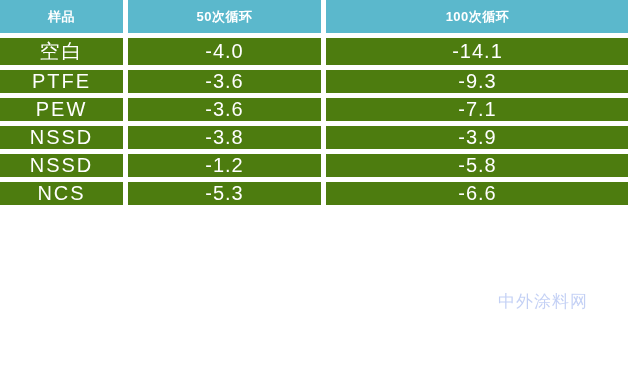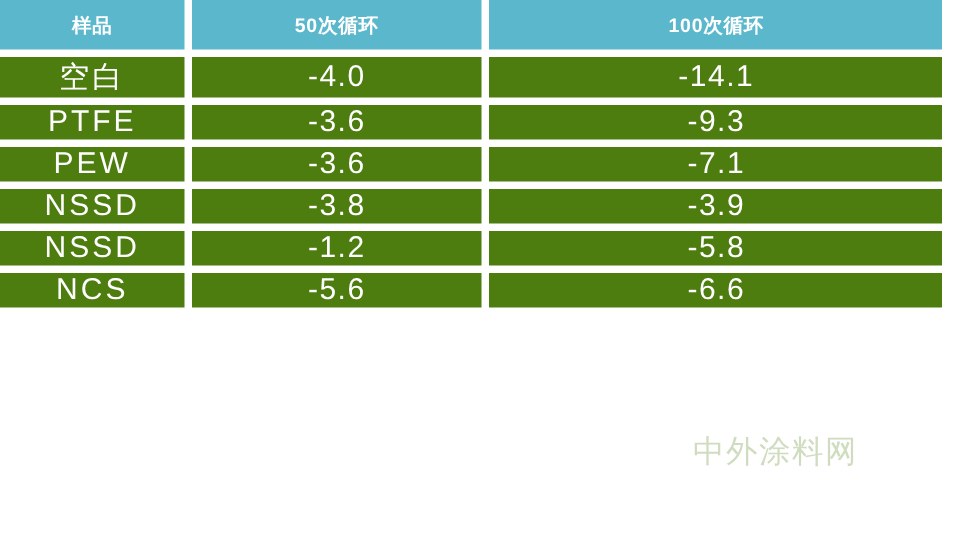--- a/index.html
+++ b/index.html
@@ -81,26 +81,27 @@
     gap: 4px;
     pointer-events: none;
     opacity: 0.26;
   }
   #watermark .wm-mark {
     width: 30px;
     height: 30px;
     flex: 0 0 30px;
   }
   #watermark .wm-text {
-    font-size: 21px;
-    color: #4d7c0f;
+    font-size: 17px;
+    color: #1d4ed8;
     font-family: "DejaVu Sans", sans-serif;
     letter-spacing: 1px;
     white-space: nowrap;
     line-height: 1;
+    margin-left: 36px;
   }
 </style>
 </head>
 <body>
 
 <div id="table-wrap">
   <table class="data-table">
     <colgroup>
       <col class="c-sample">
       <col class="c-c50">
@@ -134,21 +135,21 @@
         <td class="value">-3.8</td>
         <td class="value">-3.9</td>
       </tr>
       <tr>
         <td class="sample-name">NSSD</td>
         <td class="value">-1.2</td>
         <td class="value">-5.8</td>
       </tr>
       <tr>
         <td class="sample-name">NCS</td>
-        <td class="value">-5.6</td>
+        <td class="value">-5.3</td>
         <td class="value">-6.6</td>
       </tr>
     </tbody>
   </table>
 </div>
 
 <div id="watermark">
   <span class="wm-mark">
     <svg viewBox="0 0 32 32" width="30" height="30" aria-hidden="true">
       <circle cx="16" cy="16" r="14" fill="none" stroke="#ffffff" stroke-width="2.6"></circle>

